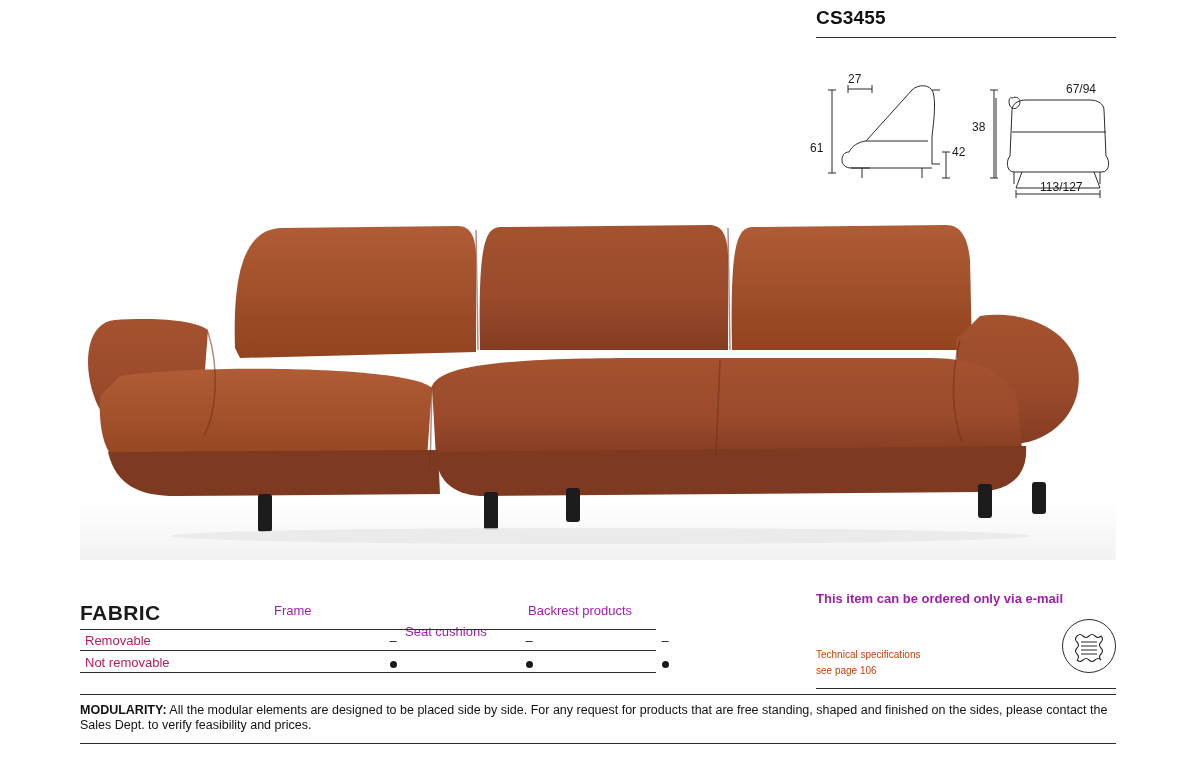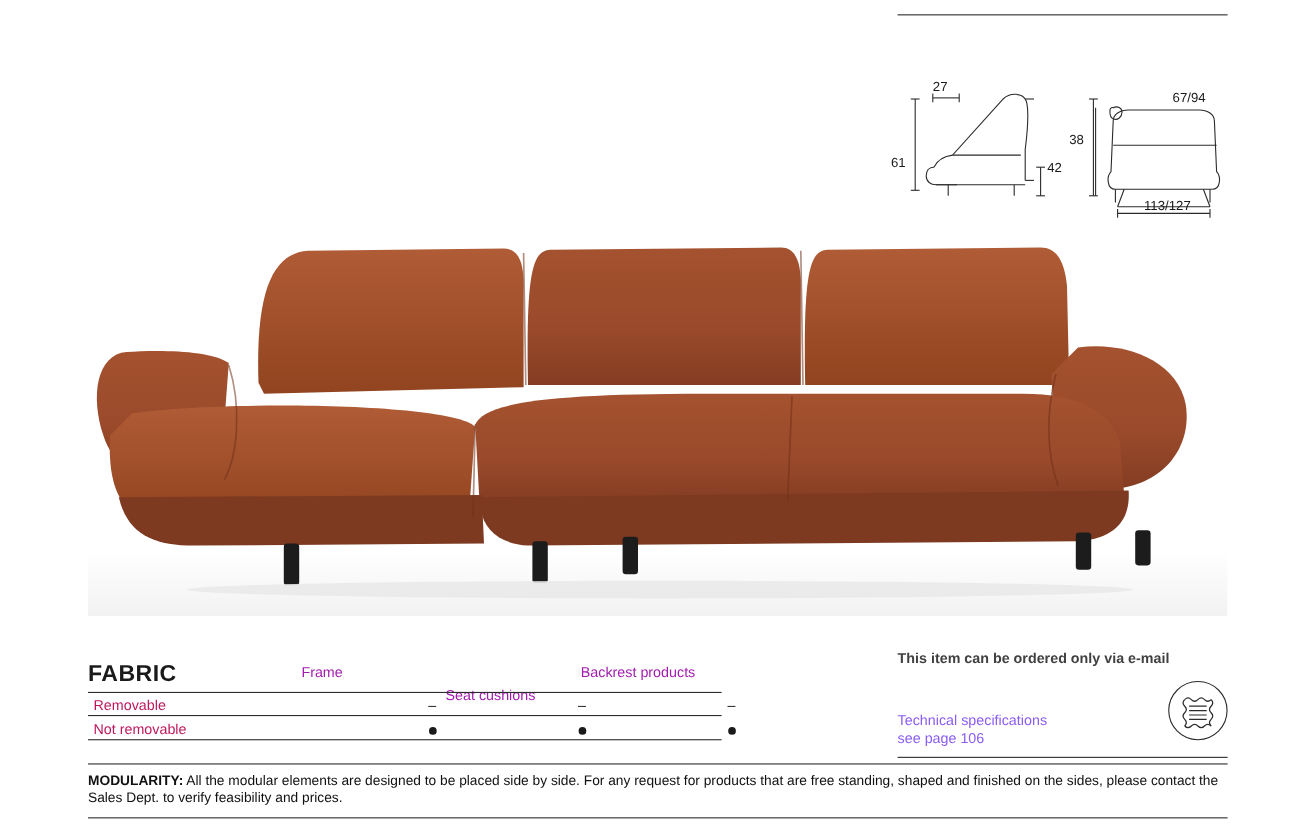--- a/index.html
+++ b/index.html
@@ -129,29 +129,29 @@
   #r2c2 { left: 429px; top: 58px; }
   #r2c3 { left: 565px; top: 58px; }
 
   
   #order-note {
     position: absolute;
     left: 816px;
     top: 591px;
     font-size: 13px;
     font-weight: bold;
-    color: #404040;
+    color: #a21caf;
   }
   #tech-spec {
     position: absolute;
     left: 816px;
     top: 647px;
-    font-size: 13px;
+    font-size: 10px;
     line-height: 16px;
-    color: #8b5cf6;
+    color: #c2410c;
   }
   #fabric-swatch-icon {
     position: absolute;
     left: 1062px;
     top: 619px;
     width: 54px;
     height: 54px;
     border: 1px solid #2b2b2b;
     border-radius: 50%;
     box-sizing: border-box;
@@ -192,20 +192,21 @@
     top: 743px;
     width: 1036px;
     border-top: 1px solid #2b2b2b;
     height: 0;
   }
 </style>
 </head>
 <body>
 
 <div id="product-code-block">
+  <div id="product-code">CS3455</div>
   <div id="product-code-rule"></div>
 </div>
 
 <div id="tech-drawings">
   
   <svg width="330" height="150" viewBox="0 0 330 150">
     <g stroke="#2b2b2b" fill="none" stroke-width="1">
 
       <line x1="48" y1="29" x2="72" y2="29"></line>
       <line x1="48" y1="25" x2="48" y2="33"></line>

